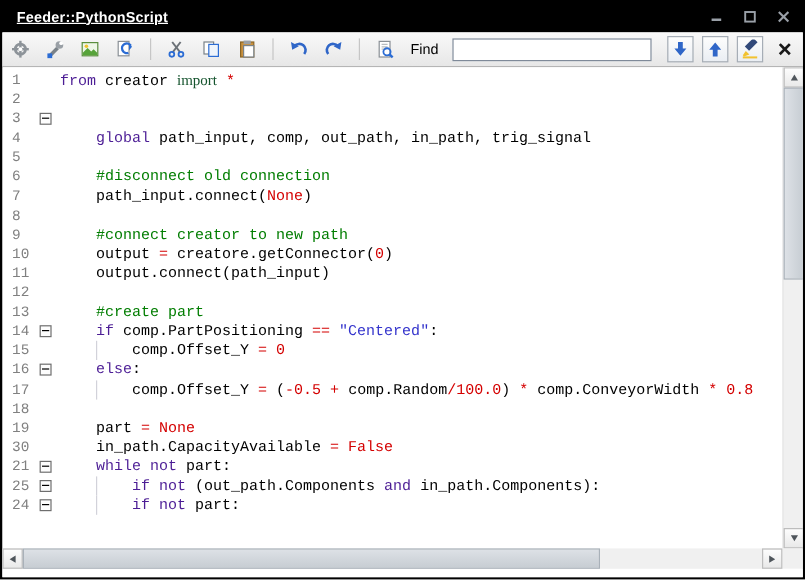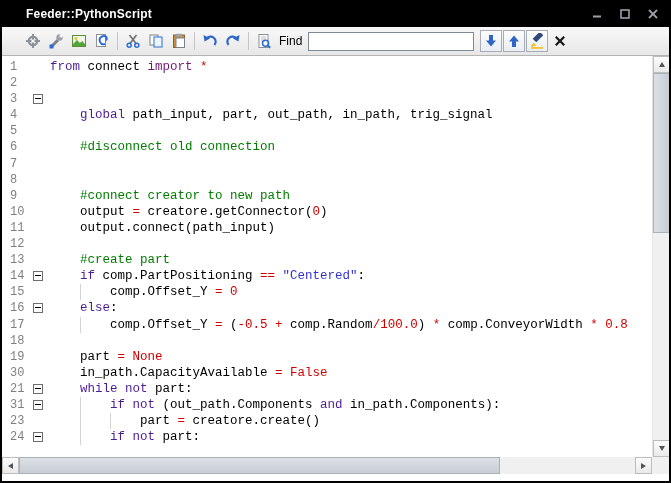--- a/index.html
+++ b/index.html
@@ -1,23 +1,23 @@
 <!DOCTYPE html>
 <html><head>
 <meta charset="utf-8">
 <style>
   html,body{margin:0;padding:0;background:#d6d6d6;font-family:"Liberation Sans",sans-serif;}
   .window{width:671px;height:483px;background:#000;box-sizing:border-box;padding:0 2px 2px 2px;position:relative;}
   .titlebar{height:27px;display:flex;align-items:center;background:#000;}
-  .title{color:#fff;font:bold 12px "Liberation Sans",sans-serif;margin-left:24px;letter-spacing:.2px;}
+  .title{color:#fff;font:bold 12px "Liberation Sans",sans-serif;margin-left:12px;letter-spacing:.2px;text-decoration:underline;}
   .caption{margin-left:auto;display:flex;align-items:center;gap:4px;margin-right:4px;}
   .capbtn{width:24px;height:20px;display:flex;align-items:center;justify-content:center;}
 
   .content{height:calc(100% - 27px);background:#fff;display:flex;flex-direction:column;box-sizing:border-box;}
-  .toolbar{flex:0 0 28px;background:linear-gradient(#f9f9f9,#e7e7e7);border-bottom:1px solid #b5b5b5;display:flex;align-items:center;padding:0 20px;gap:1px;}
+  .toolbar{flex:0 0 28px;background:linear-gradient(#f9f9f9,#e7e7e7);border-bottom:1px solid #b5b5b5;display:flex;align-items:center;padding:0 4px;gap:1px;justify-content:space-between;}
   .tbtn{width:22px;height:22px;display:flex;align-items:center;justify-content:center;flex:0 0 auto;}
   .tbtn.boxed{border:1px solid #a6adb6;background:linear-gradient(#fdfdfd,#eaeef3);box-sizing:border-box;}
   .tsep{width:1px;height:18px;background:#c6c6c6;margin:0 3px;flex:0 0 auto;}
   .find-label{font:12px "Liberation Sans",sans-serif;color:#000;margin:0 5px 0 3px;}
   .find-input{width:166px;height:19px;border:1px solid #7f8a99;background:#fff;font:12px "Liberation Sans",sans-serif;padding:0 3px;box-sizing:border-box;margin-right:5px;}
 
   .editor{flex:1;display:flex;flex-direction:column;min-height:0;}
   .editor-main{flex:1;display:flex;min-height:0;overflow:hidden;}
   .code-view{flex:1;overflow:hidden;background:#fff;padding-top:3px;}
   .row{display:flex;height:16.1px;line-height:16.1px;}
@@ -25,21 +25,21 @@
   .foldcol{flex:0 0 14px;position:relative;}
   .foldbox{position:absolute;left:1px;top:3px;width:10px;height:10px;border:1px solid #6e6e6e;background:#fdfdfd;box-sizing:border-box;}
   .foldbox::after{content:"";position:absolute;left:1px;right:1px;top:3px;height:1px;background:#000;}
   .code{font:12.5px/16.1px "Liberation Mono","DejaVu Sans Mono",monospace;white-space:pre;position:relative;margin-left:4px;color:#000;}
   .guide{position:absolute;top:0;bottom:0;width:0;border-left:1px solid #d2d2da;}
   .tok{position:relative;}
   .tok.t{color:#000000;}
   .tok.b{color:#4c1d95;}
   .tok.g{color:#007d00;}
   .tok.r{color:#d40000;}
-  .tok.m{color:#701a75;}
+  .tok.m{color:#14532d;font-family:Liberation Serif, serif;}
   .tok.s{color:#3333cc;}
 
   .vscroll{flex:0 0 17px;background:#f0f0f0;position:relative;border-left:1px solid #e4e4e4;box-sizing:border-box;}
   .sbtn{position:absolute;width:17px;height:17px;background:linear-gradient(#fdfdfd,#e9e9e9);border:1px solid #bdbdbd;box-sizing:border-box;display:flex;align-items:center;justify-content:center;}
   .sbtn.up{top:0;left:0;}
   .sbtn.down{bottom:0;left:0;}
   .sbtn.left{left:0;top:0;}
   .sbtn.right{right:0;top:0;}
   .tri-up{width:0;height:0;border-left:3.5px solid transparent;border-right:3.5px solid transparent;border-bottom:5px solid #4f555b;}
   .tri-down{width:0;height:0;border-left:3.5px solid transparent;border-right:3.5px solid transparent;border-top:5px solid #4f555b;}
@@ -183,51 +183,52 @@
         </svg>
       </div>
     </div>
 
     <div class="editor">
       <div class="editor-main">
         <div class="code-view">
             <div class="row">
               <span class="ln">1</span>
               <span class="foldcol"></span>
-              <span class="code"><span class="tok b">from</span><span class="tok t"> connect </span><span class="tok m">import</span><span class="tok t"> </span><span class="tok r">*</span></span>
+              <span class="code"><span class="tok b">from</span><span class="tok t"> creator </span><span class="tok m">import</span><span class="tok t"> </span><span class="tok r">*</span></span>
             </div>
             <div class="row">
               <span class="ln">2</span>
               <span class="foldcol"></span>
               <span class="code"></span>
             </div>
             <div class="row">
               <span class="ln">3</span>
               <span class="foldcol">
                 <span class="foldbox"></span>
               </span>
             </div>
             <div class="row">
               <span class="ln">4</span>
               <span class="foldcol"></span>
-              <span class="code"><span class="tok t">    </span><span class="tok b">global</span><span class="tok t"> path_input, part, out_path, in_path, trig_signal</span></span>
+              <span class="code"><span class="tok t">    </span><span class="tok b">global</span><span class="tok t"> path_input, comp, out_path, in_path, trig_signal</span></span>
             </div>
             <div class="row">
               <span class="ln">5</span>
               <span class="foldcol"></span>
               <span class="code"></span>
             </div>
             <div class="row">
               <span class="ln">6</span>
               <span class="foldcol"></span>
               <span class="code"><span class="tok t">    </span><span class="tok g">#disconnect old connection</span></span>
             </div>
             <div class="row">
               <span class="ln">7</span>
               <span class="foldcol"></span>
+              <span class="code"><span class="tok t">    path_input.connect(</span><span class="tok r">None</span><span class="tok t">)</span></span>
             </div>
             <div class="row">
               <span class="ln">8</span>
               <span class="foldcol"></span>
               <span class="code"></span>
             </div>
             <div class="row">
               <span class="ln">9</span>
               <span class="foldcol"></span>
               <span class="code"><span class="tok t">    </span><span class="tok g">#connect creator to new path</span></span>
@@ -292,30 +293,25 @@
               <span class="code"><span class="tok t">    in_path.CapacityAvailable </span><span class="tok r">=</span><span class="tok t"> </span><span class="tok r">False</span></span>
             </div>
             <div class="row">
               <span class="ln">21</span>
               <span class="foldcol">
                 <span class="foldbox"></span>
               </span>
               <span class="code"><span class="tok t">    </span><span class="tok b">while</span><span class="tok t"> </span><span class="tok b">not</span><span class="tok t"> part:</span></span>
             </div>
             <div class="row">
-              <span class="ln">31</span>
+              <span class="ln">25</span>
               <span class="foldcol">
                 <span class="foldbox"></span>
               </span>
               <span class="code"><span class="guide" style="left: 4ch;"></span><span class="tok t">        </span><span class="tok b">if</span><span class="tok t"> </span><span class="tok b">not</span><span class="tok t"> (out_path.Components </span><span class="tok b">and</span><span class="tok t"> in_path.Components):</span></span>
-            </div>
-            <div class="row">
-              <span class="ln">23</span>
-              <span class="foldcol"></span>
-              <span class="code"><span class="guide" style="left: 4ch;"></span><span class="guide" style="left: 8ch;"></span><span class="tok t">            part </span><span class="tok r">=</span><span class="tok t"> creatore.create()</span></span>
             </div>
             <div class="row">
               <span class="ln">24</span>
               <span class="foldcol">
                 <span class="foldbox"></span>
               </span>
               <span class="code"><span class="guide" style="left: 4ch;"></span><span class="tok t">        </span><span class="tok b">if</span><span class="tok t"> </span><span class="tok b">not</span><span class="tok t"> part:</span></span>
             </div>
           </div>
         <div class="vscroll">

